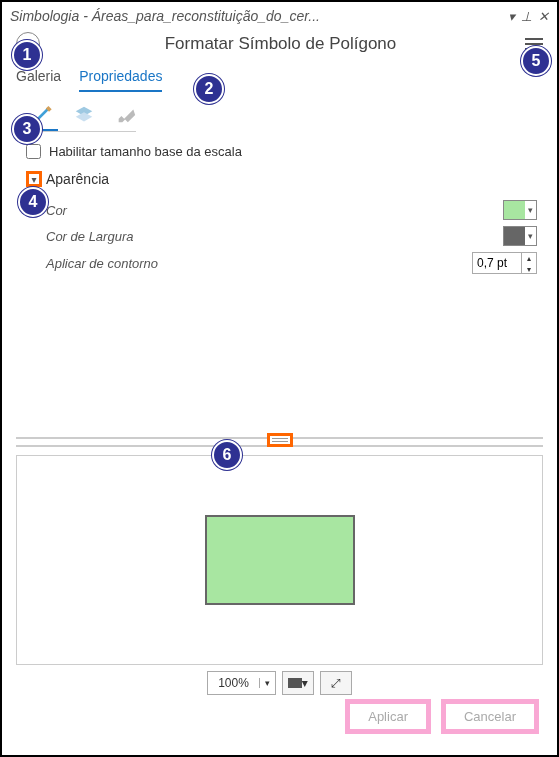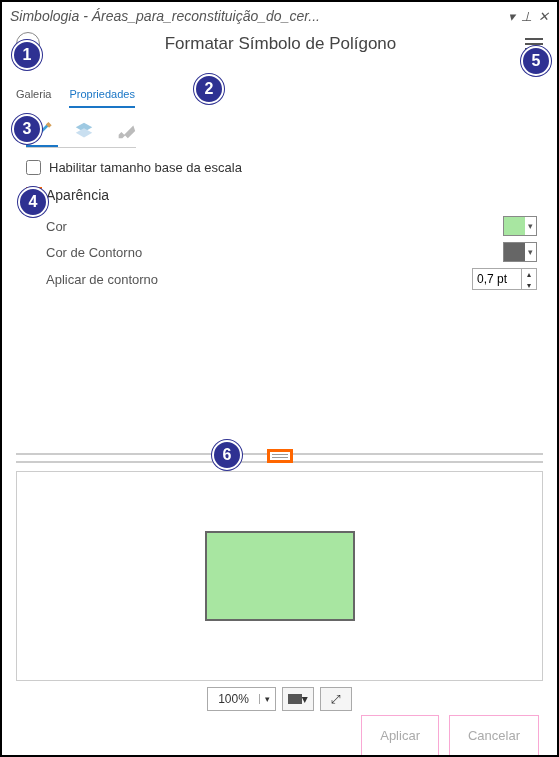--- a/index.html
+++ b/index.html
@@ -54,22 +54,21 @@
     .tabs {
       display: flex;
       gap: 18px;
       padding: 0 14px;
       border-bottom: 1px solid transparent;
     }
     .tab {
       padding: 4px 0 6px 0;
       color: #555;
       cursor: pointer;
-      font-size: 11px;
-      margin-top: 20px;
+      font-size: 14px;
     }
     .tab.active {
       color: #1a76c6;
       border-bottom: 2px solid #1a76c6;
     }
     .subtabs {
       display: flex;
       gap: 10px;
       padding: 10px 14px 0 24px;
     }
@@ -97,21 +96,21 @@
       width: 16px; height: 16px;
       border: 3px solid #ff6600;
       display: flex; align-items: center; justify-content: center;
       font-size: 10px; color: #555;
     }
     .expander-label { font-size: 14px; color: #333; }
     .prop-row {
       display: flex; align-items: center;
       padding: 3px 0 3px 20px;
     }
-    .prop-label { flex: 1; color: #555; font-size: 13px; }
+    .prop-label { flex: 1; color: #555; font-size: 13px; font-style: italic; }
     .color-swatch {
       width: 34px; height: 20px;
       border: 1px solid #888;
       display: flex; align-items: center; justify-content: flex-end;
       cursor: pointer;
     }
     .color-fill { width: 22px; height: 100%; }
     .color-swatch .dd { width: 12px; text-align: center; font-size: 9px; color: #555; }
     .numeric {
       display: flex; align-items: stretch;
@@ -173,24 +172,24 @@
       border: 1px solid #aaa;
       display: flex; align-items: center; justify-content: center;
       cursor: pointer; background: #f5f5f5;
       font-size: 12px;
     }
     .footer {
       display: flex; justify-content: flex-end;
       gap: 10px; padding: 4px 18px 12px 0;
     }
     .footer button {
-      border: 1px solid #f9a8d4;
+      border: 5px solid #f9a8d4;
       background: #fff;
       color: #aaa;
-      padding: 12px 18px;
+      padding: 5px 18px;
       font-size: 13px;
       cursor: pointer;
     }
     .callout {
       position: absolute;
       width: 30px; height: 30px;
       border-radius: 50%;
       background: #2e3192;
       color: #fff;
       font-weight: bold;
@@ -262,21 +261,21 @@
 
   <div class="prop-row">
     <span class="prop-label">Cor</span>
     <div class="color-swatch">
       <div class="color-fill" style="background:#a8e6a1"></div>
       <div class="dd">▾</div>
     </div>
   </div>
 
   <div class="prop-row">
-    <span class="prop-label">Cor de Contorno</span>
+    <span class="prop-label">Cor de Largura</span>
     <div class="color-swatch">
       <div class="color-fill" style="background:#666"></div>
       <div class="dd">▾</div>
     </div>
   </div>
 
   <div class="prop-row">
     <span class="prop-label">Aplicar de contorno</span>
     <div class="numeric">
       <input value="0,7 pt" style="">

